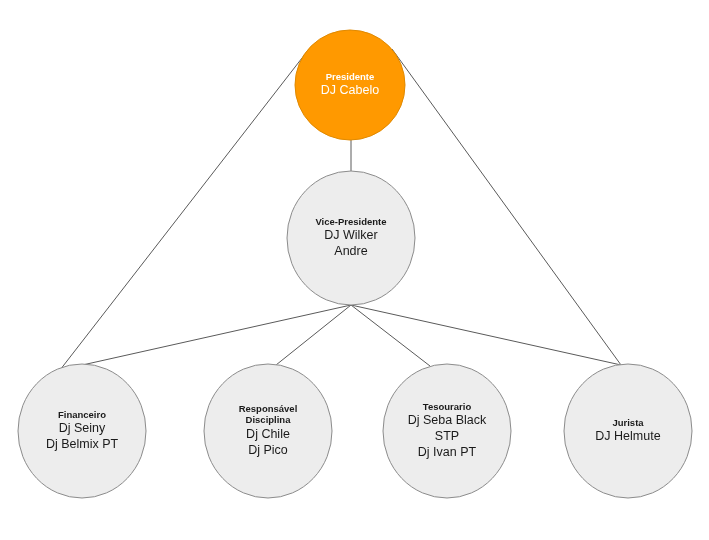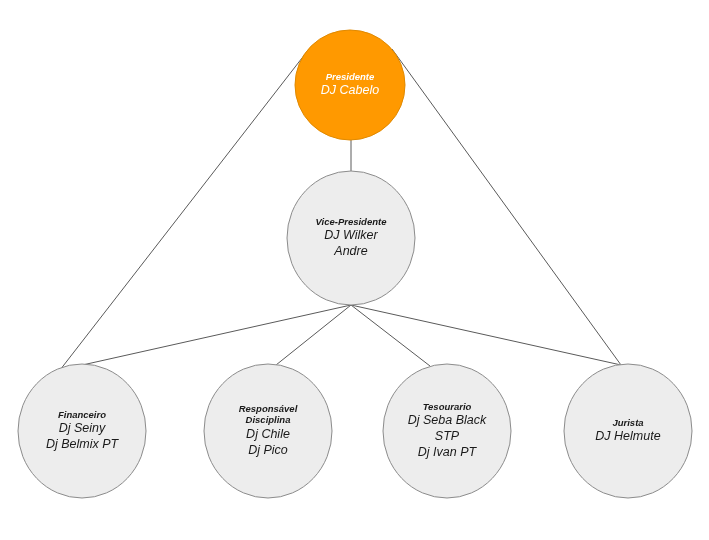--- a/index.html
+++ b/index.html
@@ -12,21 +12,20 @@
     width: 709px;
     height: 540px;
     overflow: hidden;
     font-family: "Liberation Sans", sans-serif;
   }
   #chart-root {
     position: relative;
     width: 709px;
     height: 540px;
     background: #ffffff;
-    font-style: italic;
   }
   svg#org-svg {
     display: block;
     width: 709px;
     height: 540px;
   }
   .edge-line {
     stroke: #5a5a5a;
     stroke-width: 1;
     fill: none;

